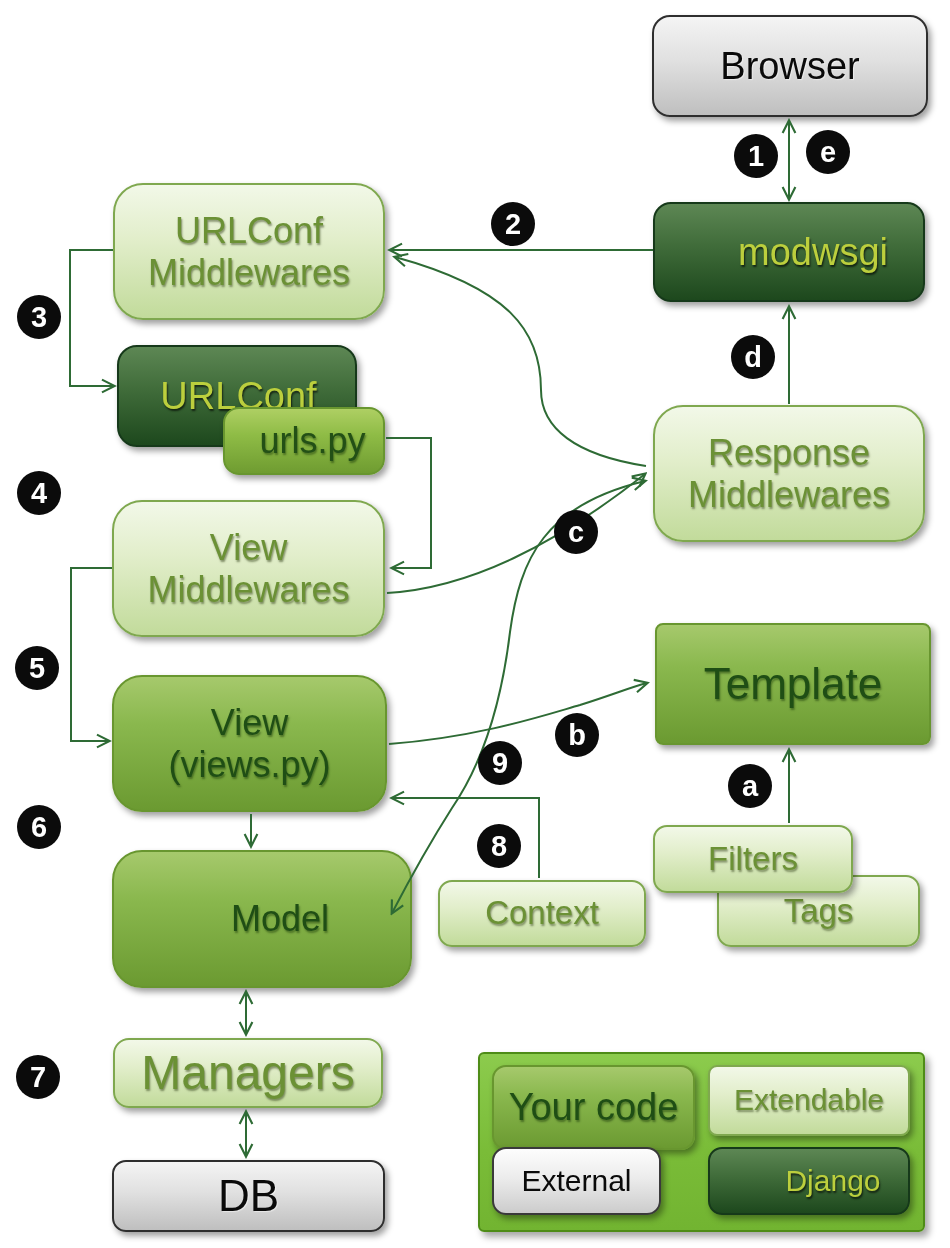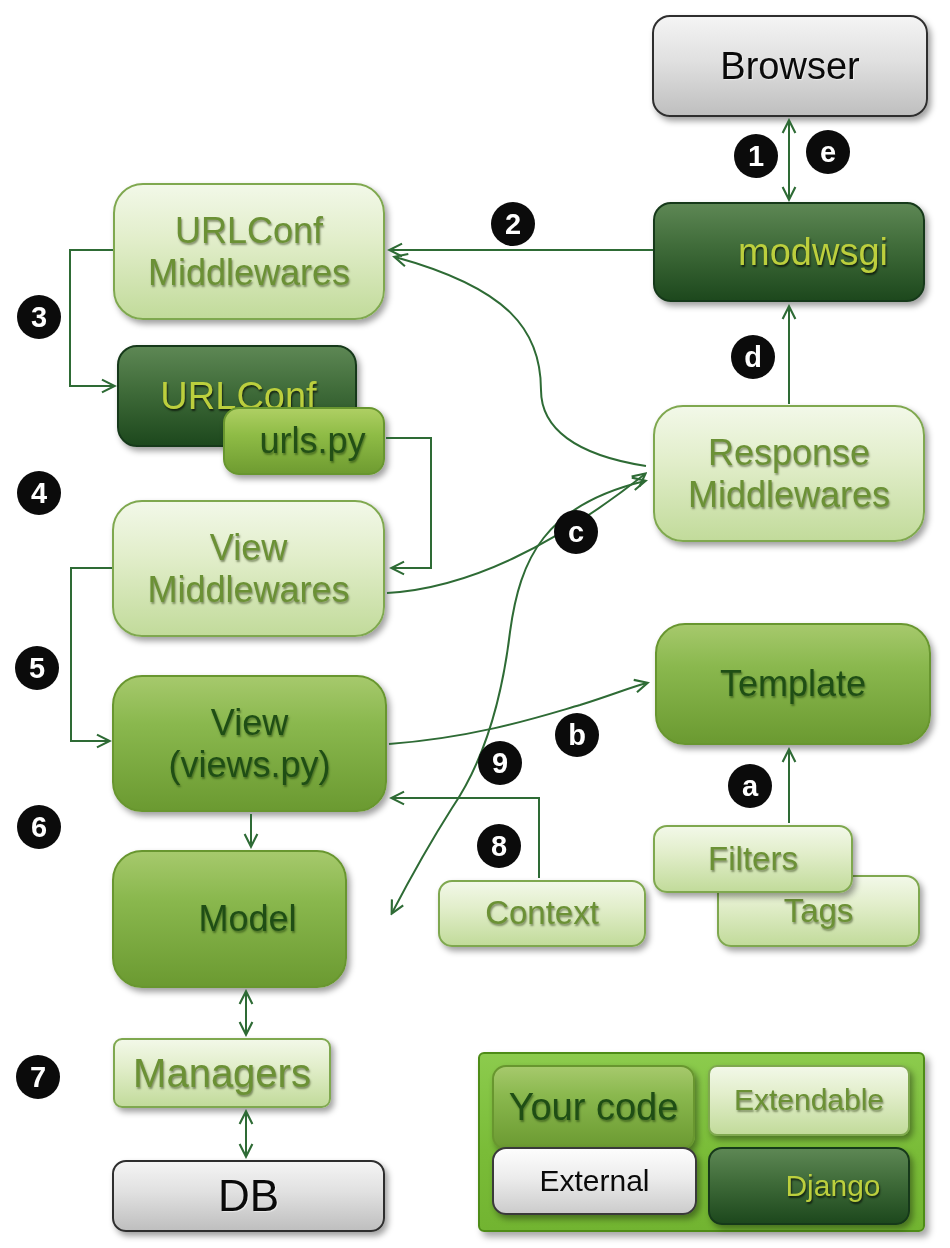--- a/index.html
+++ b/index.html
@@ -110,38 +110,38 @@
   <div class="node v-pale" style="left:112px;top:500px;width:273px;height:137px;border-radius:30px;font-size:36px;">
     <span>View</span>
     <span>Middlewares</span>
   </div>
 
   <div class="node v-mid" style="left:112px;top:675px;width:275px;height:137px;border-radius:30px;font-size:36px;">
     <span>View</span>
     <span>(views.py)</span>
   </div>
 
-  <div class="node v-mid" style="left:112px;top:850px;width:235px;height:138px;border-radius:30px;font-size:36px;padding-left:36px;">
+  <div class="node v-mid" style="left:112px;top:850px;width:300px;height:138px;border-radius:30px;font-size:36px;padding-left:36px;">
     <span>Model</span>
   </div>
 
-  <div class="node v-pale" style="left:113px;top:1038px;width:218px;height:70px;border-radius:9px;font-size:40px;">
+  <div class="node v-pale" style="left:113px;top:1038px;width:270px;height:70px;border-radius:16px;font-size:48px;">
     <span>Managers</span>
   </div>
 
   <div class="node v-gray" style="left:112px;top:1160px;width:273px;height:72px;border-radius:14px;font-size:44px;">
     <span>DB</span>
   </div>
 
   <div class="node v-pale" style="left:653px;top:405px;width:272px;height:137px;border-radius:30px;font-size:36px;">
     <span>Response</span>
     <span>Middlewares</span>
   </div>
 
-  <div class="node v-mid" style="left:655px;top:623px;width:276px;height:122px;border-radius:30px;font-size:36px;">
+  <div class="node v-mid" style="left:655px;top:623px;width:276px;height:122px;border-radius:8px;font-size:44px;">
     <span>Template</span>
   </div>
 
   <div class="node v-pale" style="left:653px;top:825px;width:200px;height:68px;border-radius:14px;font-size:33px;z-index:3;">
     <span>Filters</span>
   </div>
 
   <div class="node v-pale" style="left:717px;top:875px;width:203px;height:72px;border-radius:14px;font-size:33px;z-index:2;">
     <span>Tags</span>
   </div>
@@ -194,20 +194,20 @@
     </div>
 
   <div class="legend-wrap" style="left:478px;top:1052px;width:447px;height:180px;"></div>
 
   <div class="node v-mid" style="left:492px;top:1065px;width:203px;height:85px;border-radius:14px;font-size:38px;z-index:3;">
     <span>Your code</span>
   </div>
   <div class="node v-pale" style="left:708px;top:1065px;width:202px;height:71px;border-radius:9px;font-size:30px;z-index:3;">
     <span>Extendable</span>
   </div>
-  <div class="node v-white" style="left:492px;top:1147px;width:205px;height:68px;border-radius:14px;font-size:30px;z-index:3;">
+  <div class="node v-white" style="left:492px;top:1147px;width:169px;height:68px;border-radius:14px;font-size:30px;z-index:3;">
     <span>External</span>
   </div>
-  <div class="node v-dark" style="left:708px;top:1147px;width:202px;height:78px;border-radius:14px;font-size:30px;z-index:3;">
+  <div class="node v-dark" style="left:708px;top:1147px;width:202px;height:68px;border-radius:14px;font-size:30px;z-index:3;">
     <span>Django</span>
   </div>
 
 </div>
 
 </body></html>

